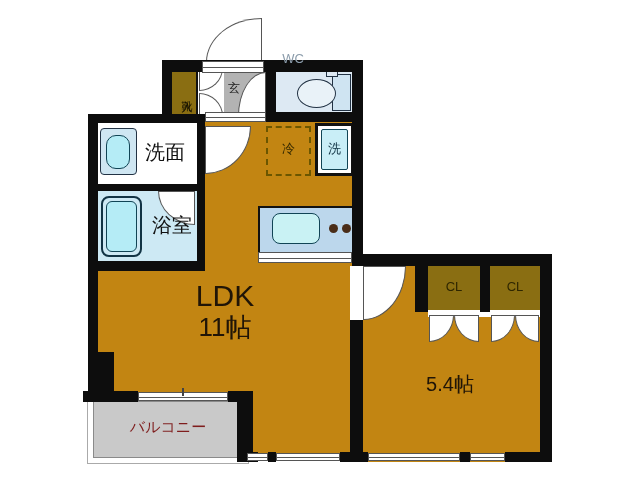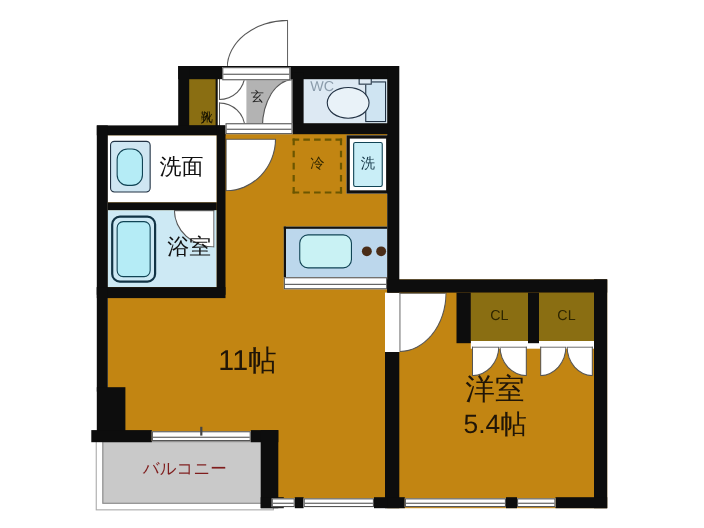--- a/index.html
+++ b/index.html
@@ -97,27 +97,27 @@
 
   <div class="abs win" style="left:202px;top:61px;width:62px;height:12px;"></div>
   <div class="abs win" style="left:205px;top:112px;width:61px;height:10px;"></div>
   <div class="abs win" style="left:138px;top:392px;width:90px;height:9px;"></div>
   <div class="abs tick" style="left:182px;top:388px;width:2px;height:8px;"></div>
   <div class="abs win" style="left:247px;top:453px;width:21px;height:8px;"></div>
   <div class="abs win" style="left:276px;top:453px;width:64px;height:8px;"></div>
   <div class="abs win" style="left:368px;top:453px;width:92px;height:8px;"></div>
   <div class="abs win" style="left:470px;top:453px;width:35px;height:8px;"></div>
 
+  <div class="abs lbl" style="left:150px;top:280px;width:150px;font-size:30px;">LDK</div>
   <div class="abs lbl" style="left:150px;top:314px;width:150px;font-size:26px;">11帖</div>
-  <div class="abs lbl" style="left:380px;top:340px;width:140px;font-size:27px;">洋室</div>
-  <div class="abs lbl" style="left:380px;top:374px;width:140px;font-size:24px;">5.4帖</div>
+  <div class="abs lbl" style="left:380px;top:374px;width:140px;font-size:20px;">5.4帖</div>
   <div class="abs lbl" style="left:108px;top:419px;width:120px;font-size:15px;color:#7f1d1d;">バルコニー</div>
   <div class="abs lbl small" style="left:138px;top:142px;width:54px;">洗面</div>
   <div class="abs lbl small" style="left:146px;top:215px;width:52px;">浴室</div>
-  <div class="abs lbl" style="left:278px;top:72px;width:30px;font-size:13px;color:#8b9cab;">WC</div>
+  <div class="abs lbl" style="left:278px;top:52px;width:30px;font-size:13px;color:#8b9cab;">WC</div>
   <div class="abs lbl" style="left:226px;top:82px;width:16px;font-size:12px;color:#222;">玄</div>
   <div class="abs lbl" style="left:172px;top:72px;width:20px;height:40px;font-size:11px;color:#141000;writing-mode:vertical-rl;">靴入</div>
   <div class="abs lbl" style="left:428px;top:280px;width:52px;font-size:13px;color:#2e2600;">CL</div>
   <div class="abs lbl" style="left:490px;top:280px;width:50px;font-size:13px;color:#2e2600;">CL</div>
   <div class="abs lbl" style="left:266px;top:142px;width:45px;font-size:13px;color:#332800;">冷</div>
   <div class="abs lbl" style="left:315px;top:142px;width:39px;font-size:13px;color:#113344;">洗</div>
 
 </div>
 
 </body></html>

